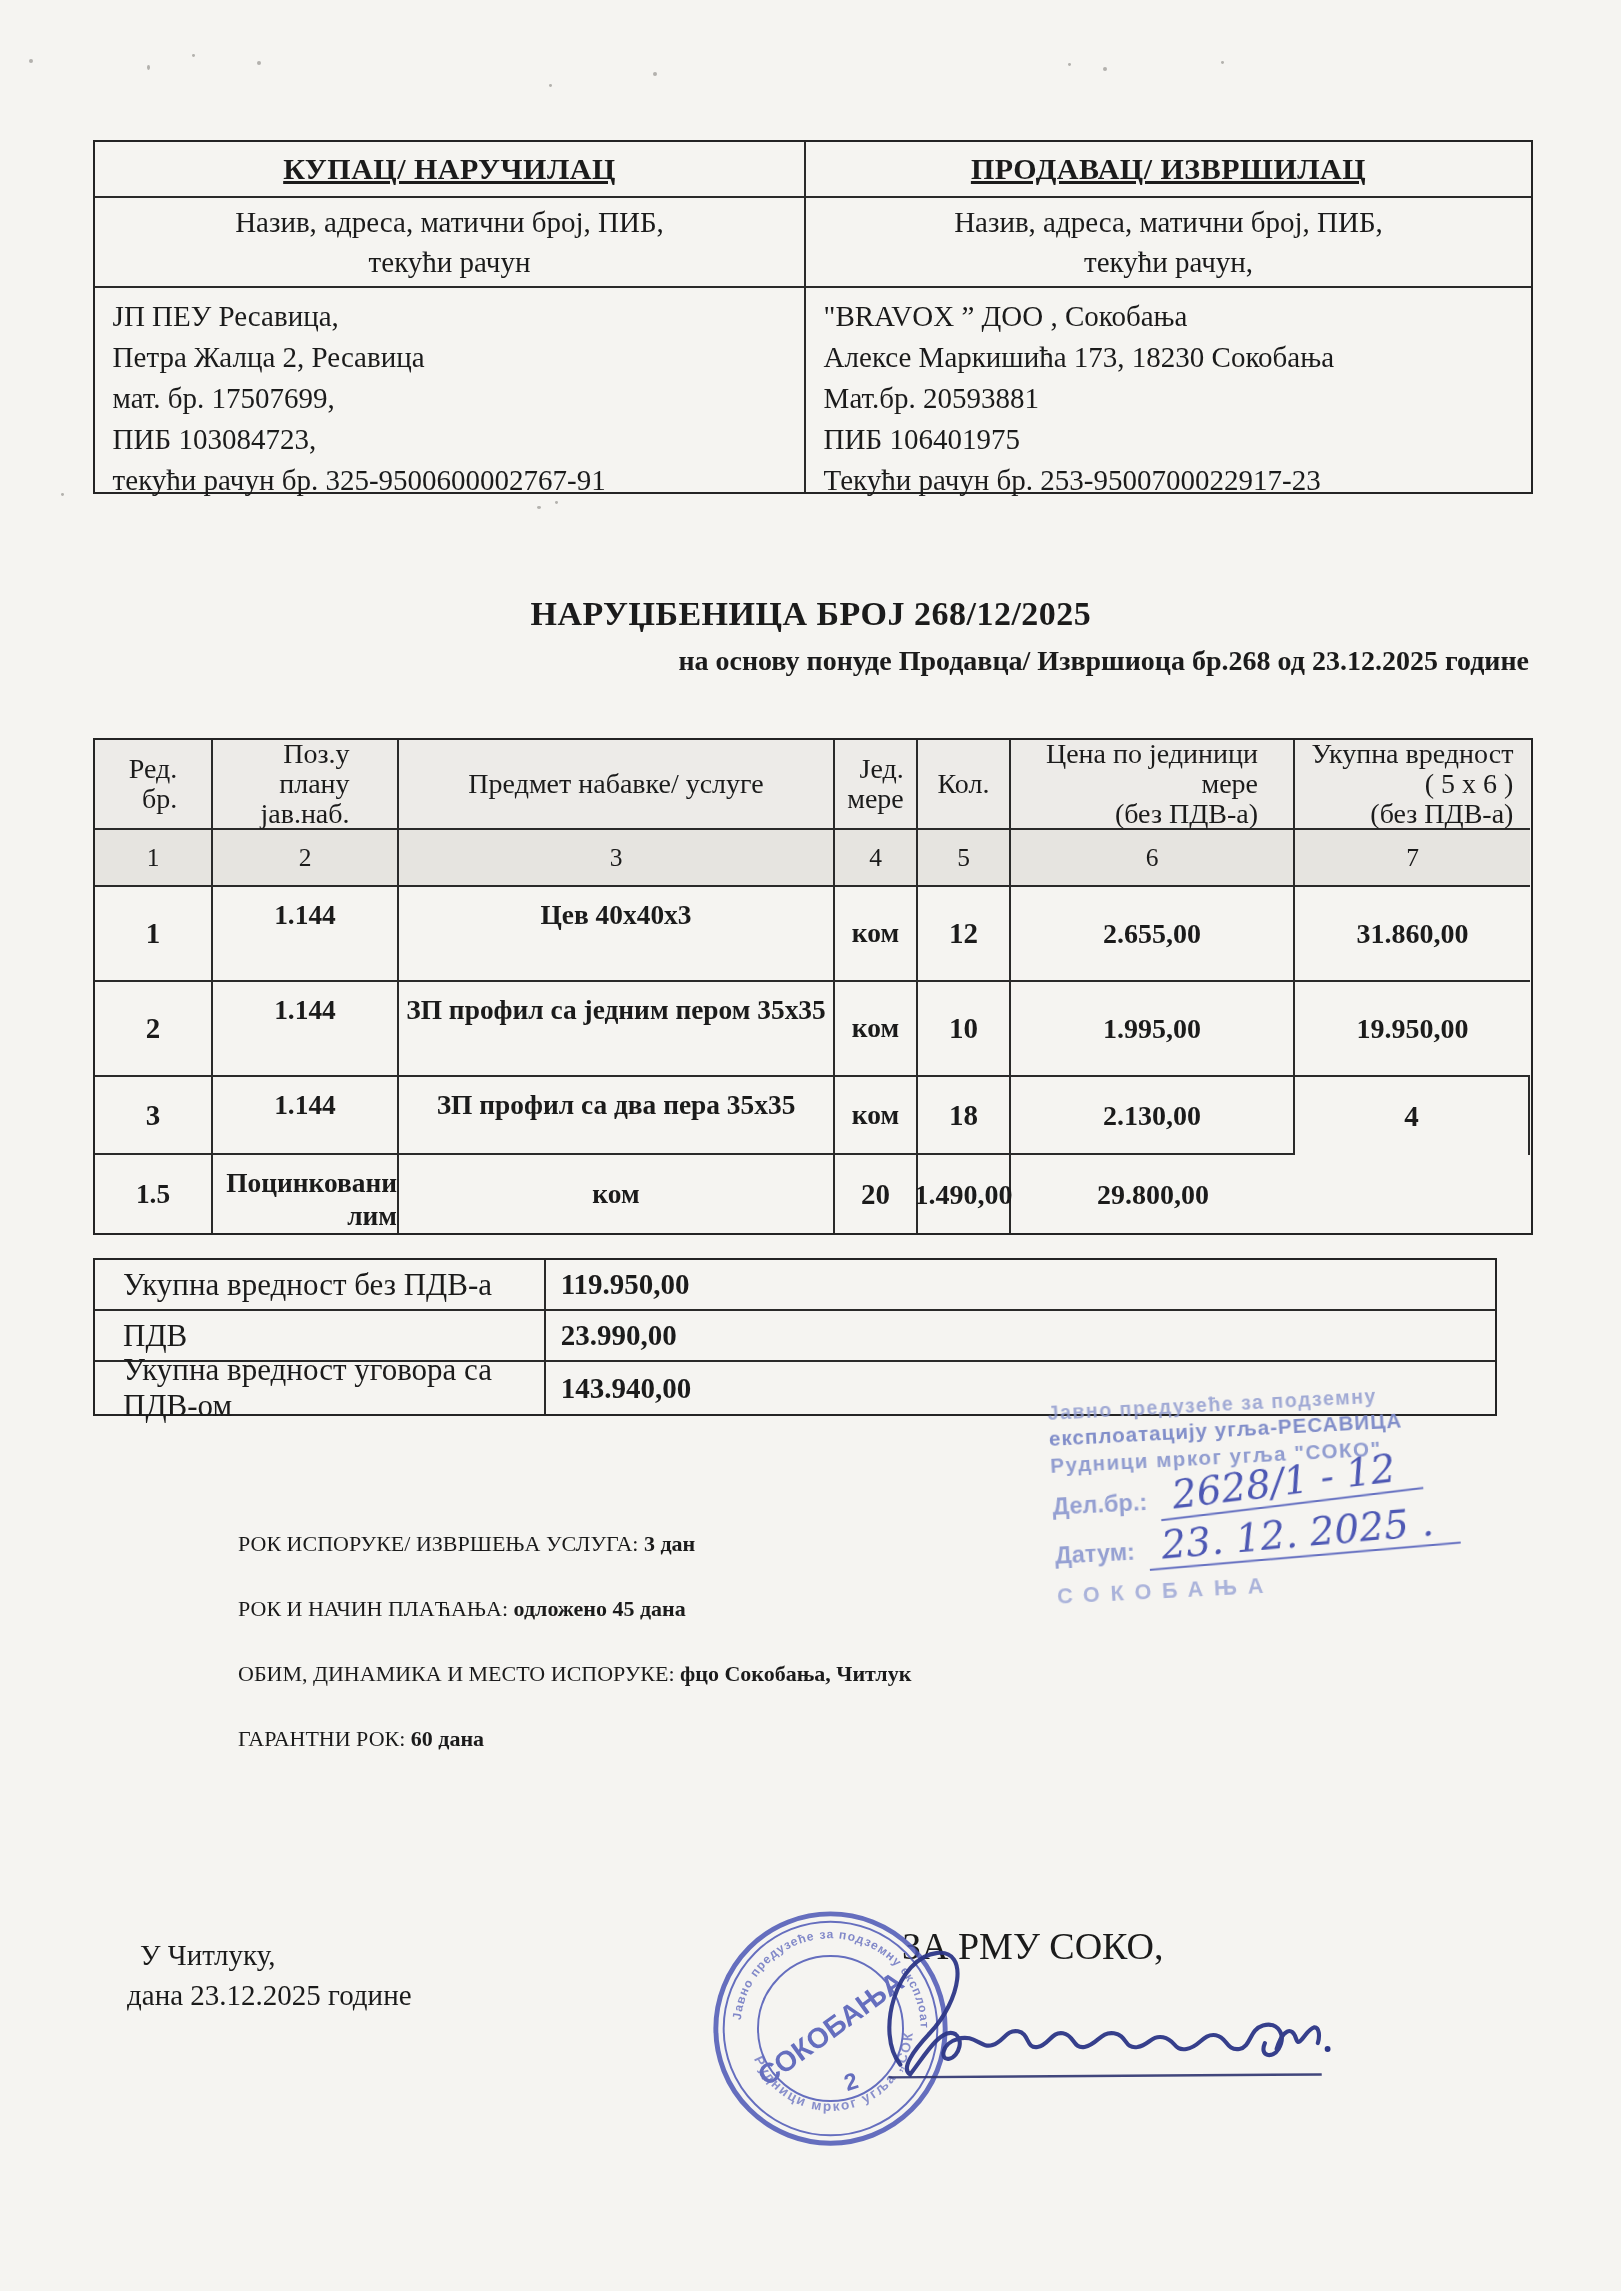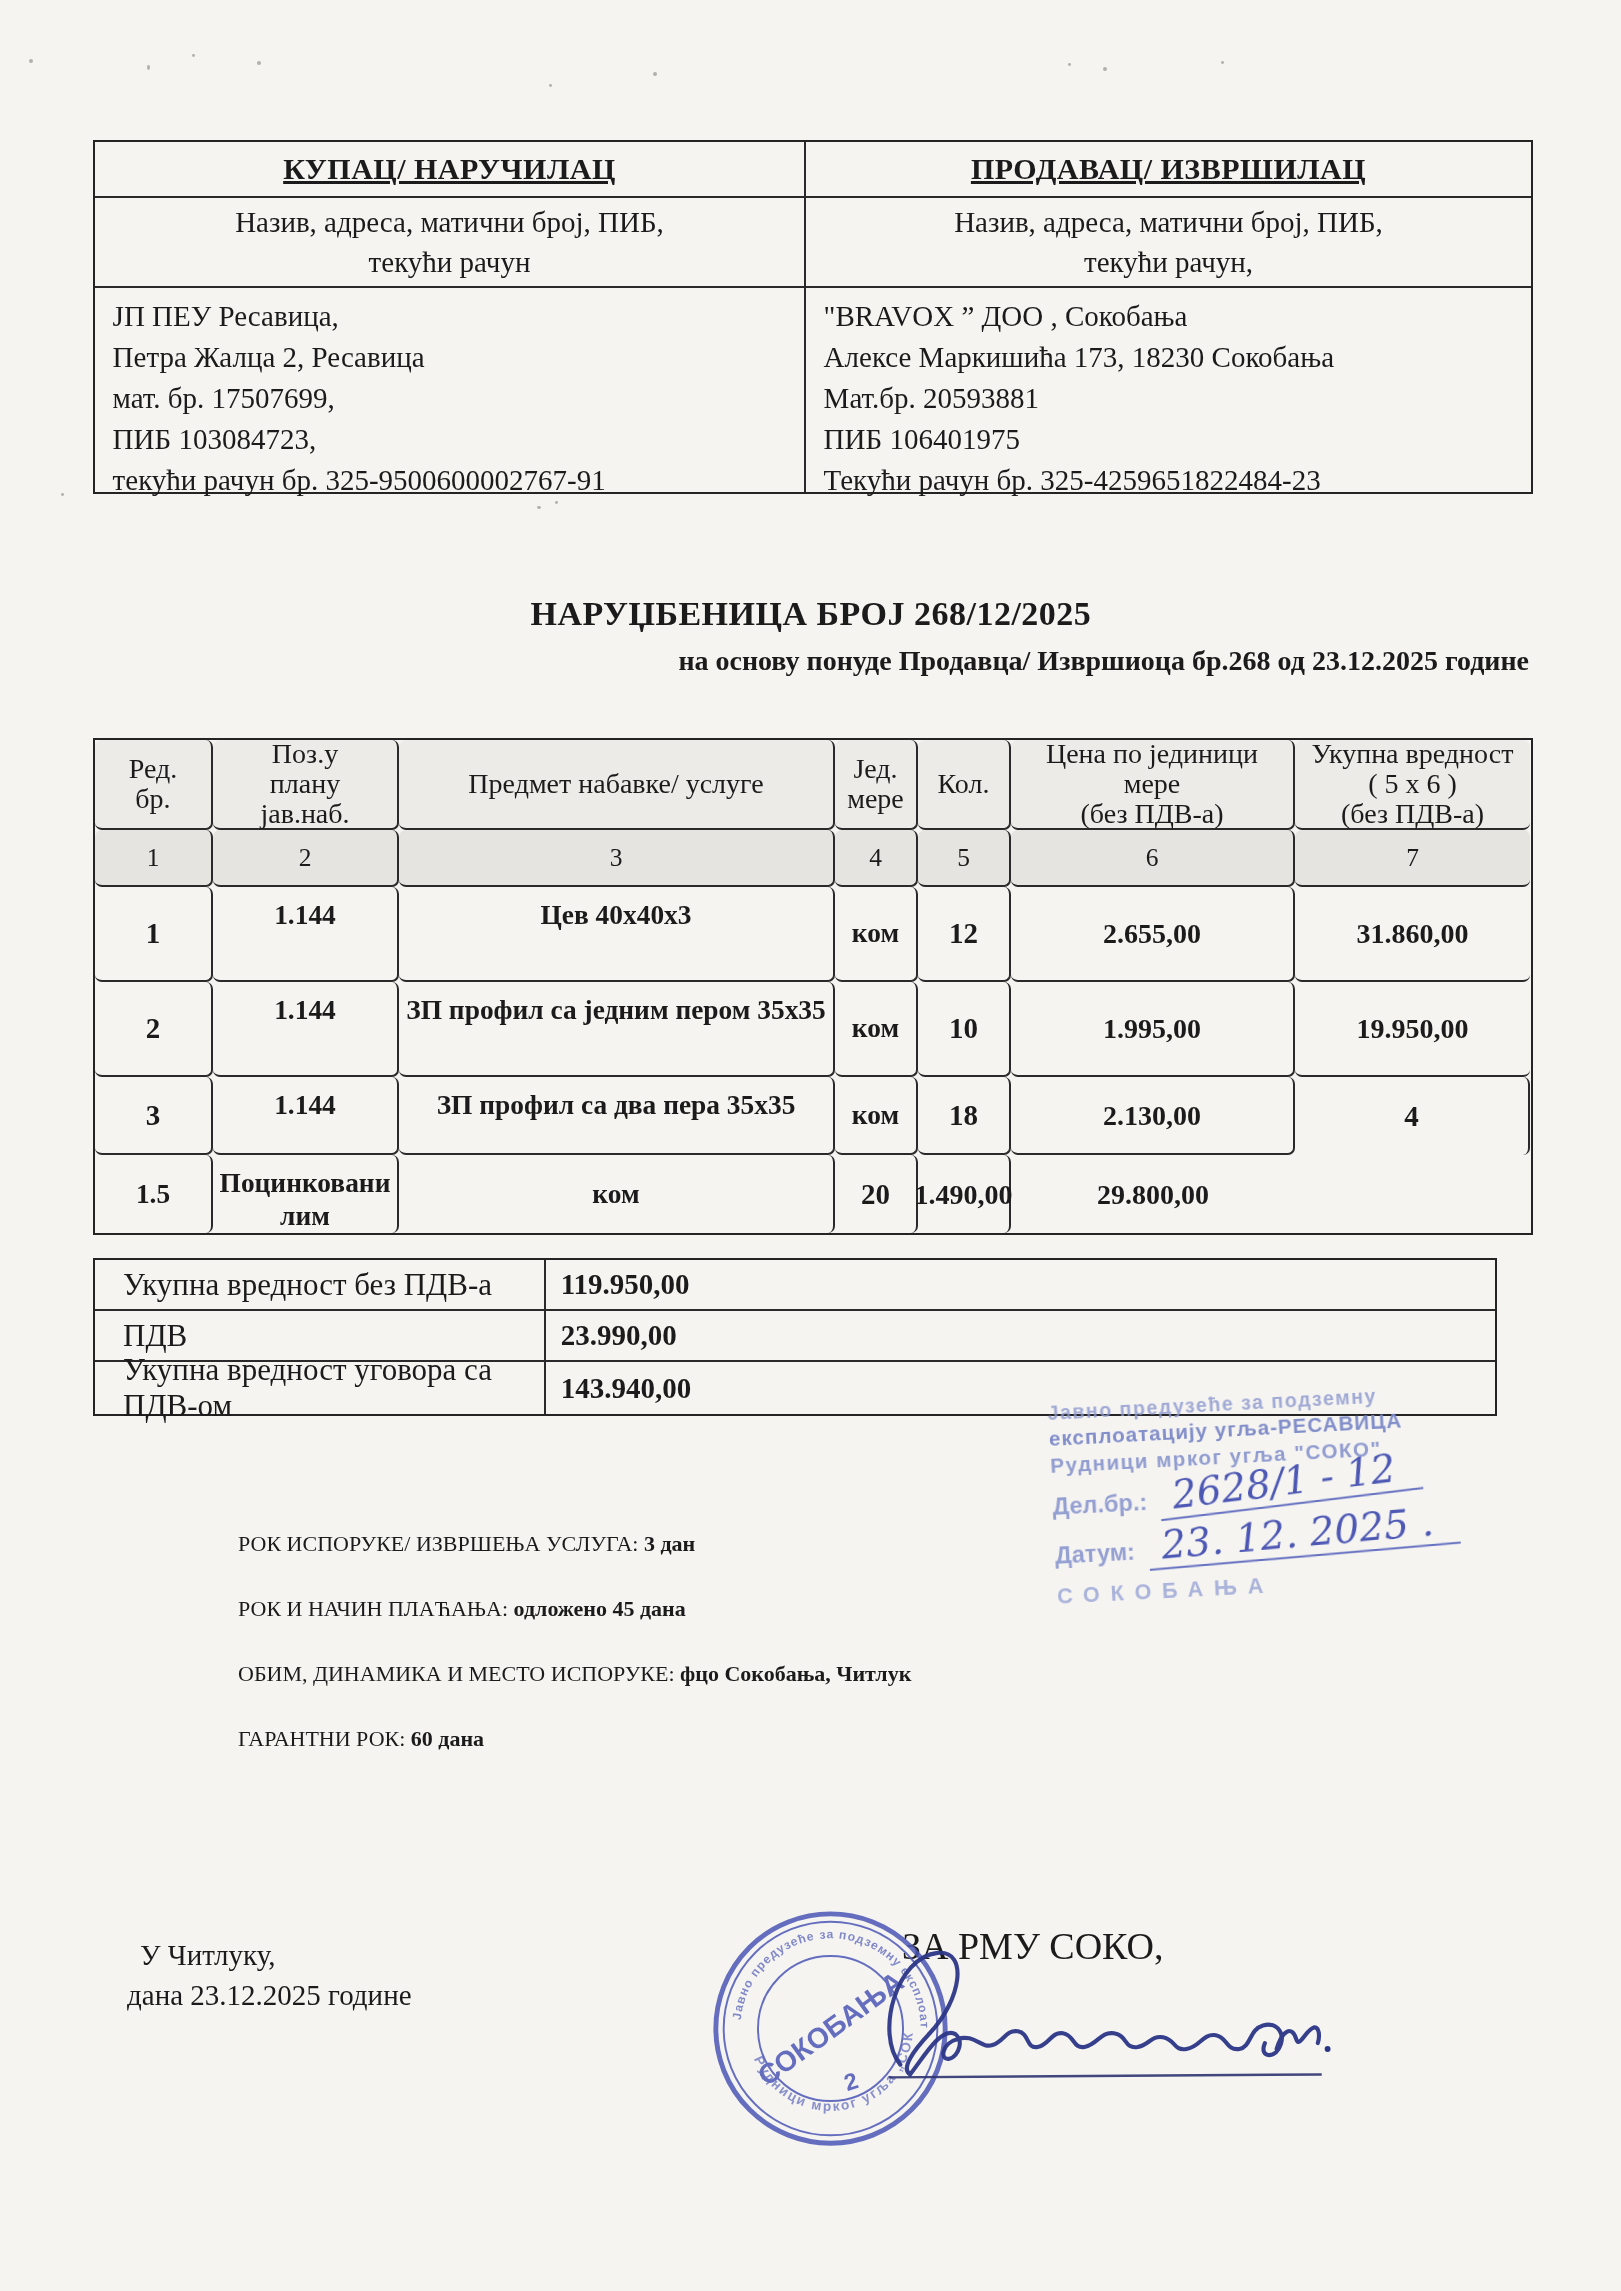--- a/index.html
+++ b/index.html
@@ -24,21 +24,21 @@
          font-size:34px;font-weight:bold;letter-spacing:0.5px;}
   .subtitle{position:absolute;left:93px;top:645px;width:1436px;text-align:right;
             font-size:28px;font-weight:bold;}
 
   
   .order{position:absolute;left:93px;top:738px;width:1436px;
          display:grid;grid-template-columns:118px 186px 436px 83px 93px 284px 235px;
          grid-template-rows:90px 57px 95px 95px 78px 78px;
          border:2.9px solid #242424;}
   .ocell{border-right:2px solid #2a2a2a;border-bottom:2px solid #2a2a2a;box-sizing:border-box;
-         display:flex;align-items:center;justify-content:center;text-align:center;border-radius:7px;}
+         display:flex;align-items:center;justify-content:center;text-align:right;}
   .ocell.lastc{border-right:none;}
   .ocell.lastr{border-bottom:none;}
   .h-cell{font-size:28px;line-height:30px;white-space:pre-line;background:#edebe8;}
   .n-cell{font-size:25.5px;background:#e6e4e0;border-bottom-width:2.9px;}
   .d{font-weight:bold;font-size:27.4px;line-height:33px;}
   .d.numcol{font-size:29px;}
   .d.topal{align-items:flex-start;padding-top:11.8px;}
   .d.price{font-size:28px;}
 
   
@@ -117,21 +117,21 @@
       <div>Петра Жалца 2, Ресавица</div>
       <div>мат. бр. 17507699,</div>
       <div>ПИБ 103084723,</div>
       <div>текући рачун бр. 325-9500600002767-91</div>
     </div>
     <div class="pcell p-body lastc lastr">
       <div>"BRAVOX ” ДОО , Сокобања</div>
       <div>Алексе Маркишића 173, 18230 Сокобања</div>
       <div>Мат.бр. 20593881</div>
       <div>ПИБ 106401975</div>
-      <div>Текући рачун бр. 325-4259651822484-23</div>
+      <div>Текући рачун бр. 253-9500700022917-23</div>
     </div>
   </div>
 
   <div class="title">НАРУЏБЕНИЦА БРОЈ 268/12/2025</div>
   <div class="subtitle">на основу понуде Продавца/ Извршиоца бр.268  од  23.12.2025 године</div>
 
   <div class="order">
 
     <div class="ocell h-cell">Ред.
 бр.</div>

